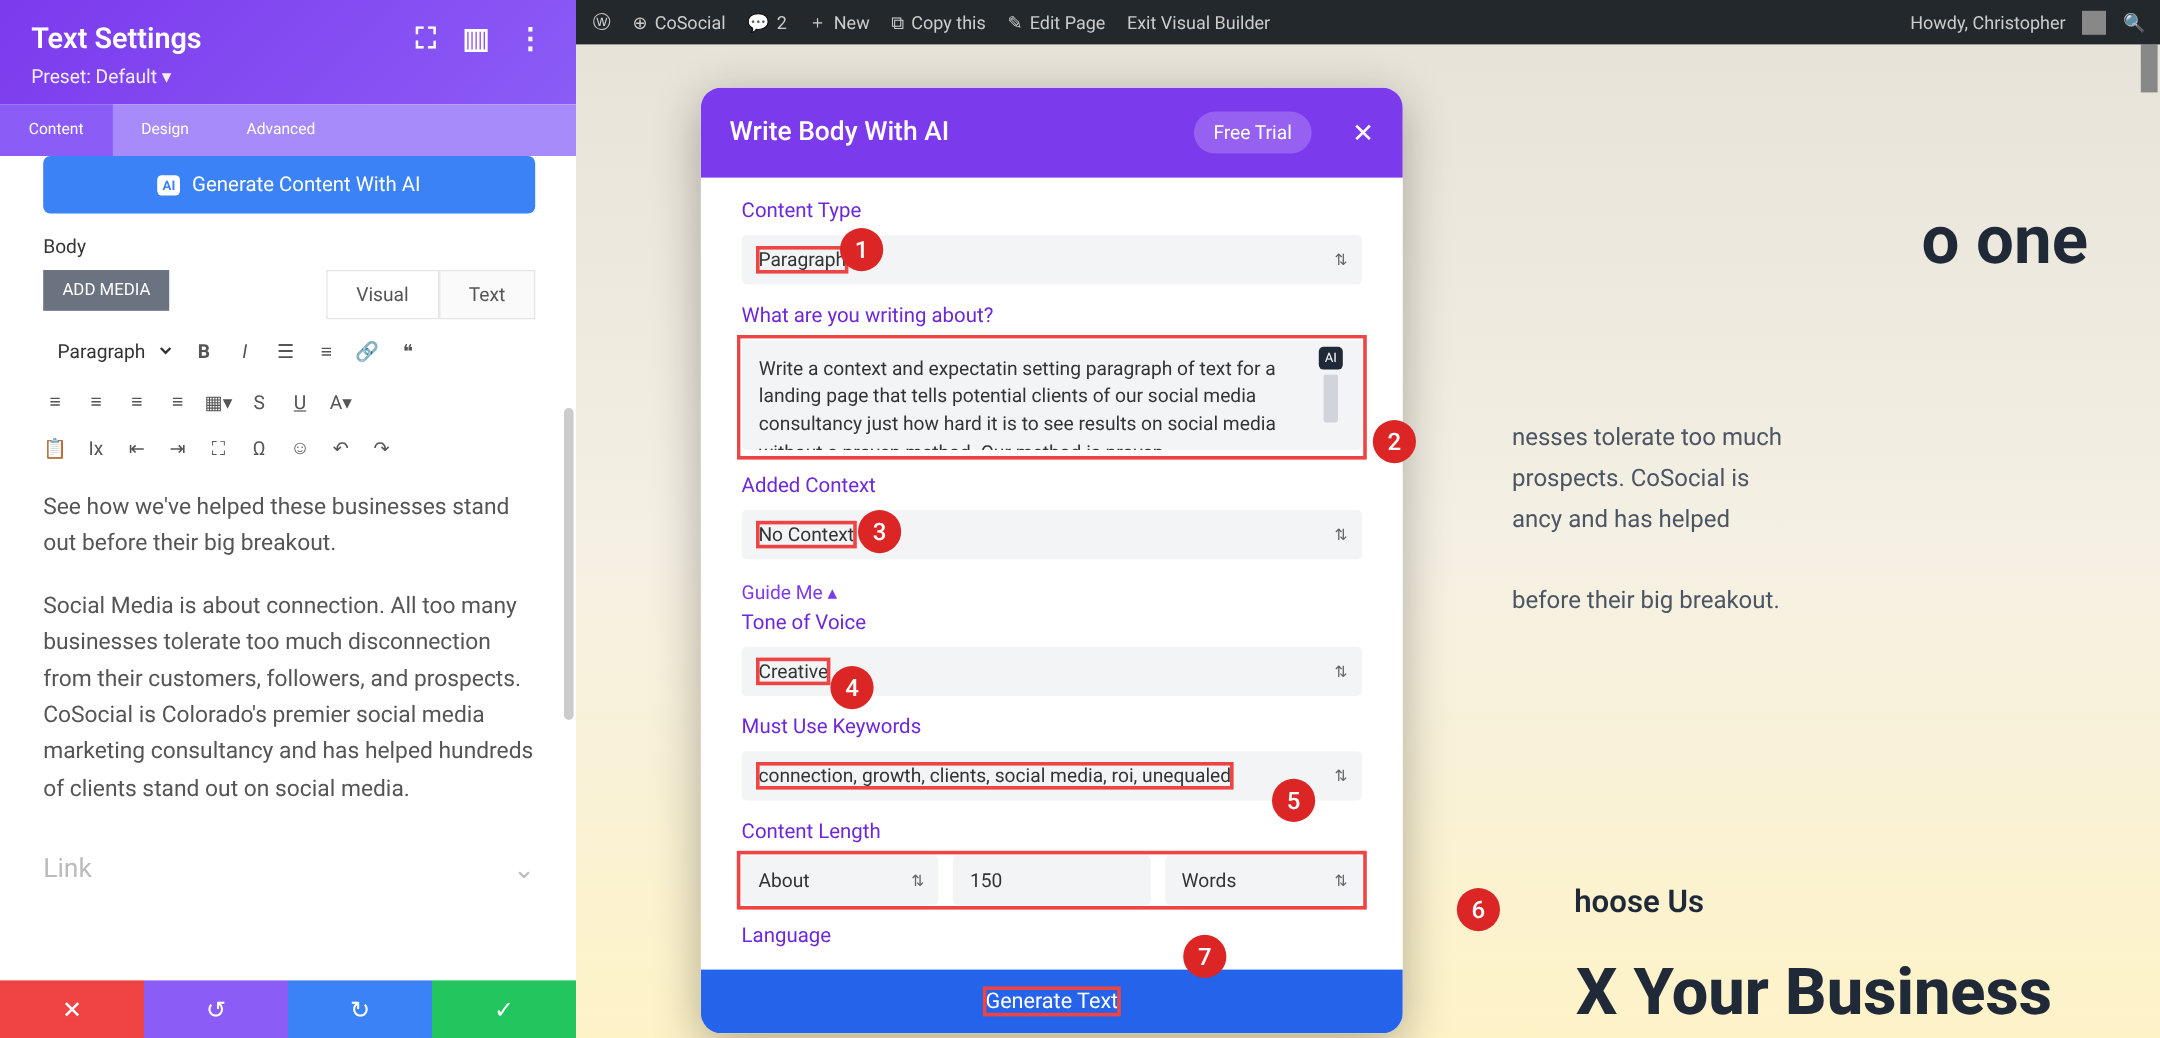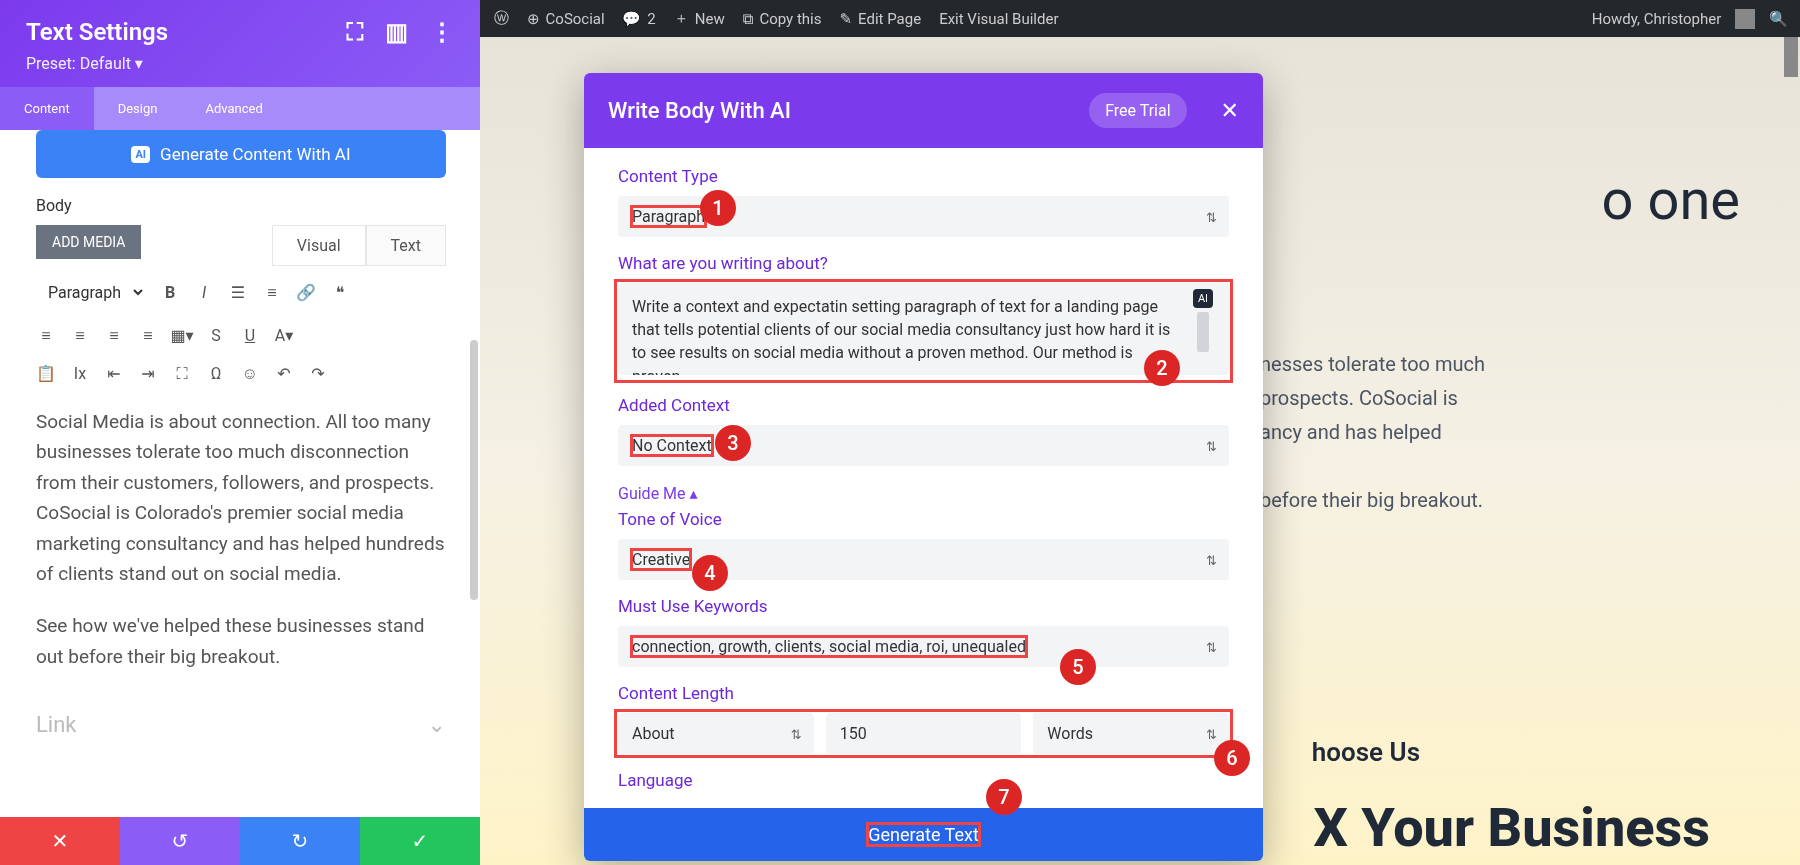--- a/index.html
+++ b/index.html
@@ -29,25 +29,25 @@
 .toolbar .tb{width:20px;height:20px;display:flex;align-items:center;justify-content:center;cursor:pointer}
 .fmt-sel{font-size:16px;color:#333;padding:4px 8px;border:none;background:transparent}
 .editor{margin-top:18px;font-family:Georgia,serif;font-size:19px;line-height:1.6;color:#555}
 .editor p{margin-bottom:22px}
 .link-row{margin-top:40px;color:#bbb;font-size:22px;display:flex;justify-content:space-between}
 .sb-scroll{position:absolute;right:2px;top:210px;width:8px;height:260px;background:#ccc;border-radius:4px}
 .footer{position:absolute;left:0;bottom:0;width:480px;height:48px;display:flex;z-index:11}
 .fbtn{flex:1;display:flex;align-items:center;justify-content:center;color:#fff;font-size:20px;cursor:pointer}
 .fb-red{background:#ef4444}.fb-purple{background:#8b5cf6}.fb-blue{background:#3b82f6}.fb-green{background:#22c55e}
 .canvas{position:absolute;left:480px;top:37px;right:0;bottom:0;background:linear-gradient(180deg,#e8e3d8 0%,#f5f0e4 50%,#fef3c7 100%)}
-.cv-headline{position:absolute;right:60px;top:130px;font-size:56px;font-weight:400;color:#1f2937}
+.cv-headline{position:absolute;right:60px;top:130px;font-size:56px;font-weight:700;color:#1f2937}
 .cv-body{position:absolute;right:60px;top:310px;width:480px;font-size:20px;line-height:1.7;color:#4b5563;text-align:left}
 .cv-choose{position:absolute;right:380px;top:700px;font-size:26px;font-weight:600;color:#1f2937}
 .cv-big{position:absolute;right:90px;top:760px;font-size:54px;font-weight:800;color:#1f2937;text-align:right;line-height:1.15}
-.modal{position:absolute;left:584px;top:73px;width:679px;background:#fff;border-radius:6px;box-shadow:0 10px 40px rgba(0,0,0,.3);z-index:50;overflow:hidden}
+.modal{position:absolute;left:584px;top:73px;width:585px;background:#fff;border-radius:17px;box-shadow:0 10px 40px rgba(0,0,0,.3);z-index:50;overflow:hidden}
 .m-hdr{background:#7c3aed;color:#fff;padding:20px 24px;display:flex;align-items:center}
 .m-title{font-size:22px;font-weight:500}
 .m-hdr-r{margin-left:auto;display:flex;align-items:center;gap:34px}
 .trial{background:rgba(255,255,255,.2);padding:8px 16px;border-radius:20px;font-size:16px;cursor:pointer}
 .m-close{font-size:22px;cursor:pointer}
 .m-body{padding:14px 34px 0}
 .m-lbl{font-size:17px;color:#6d28d9;margin:16px 0 10px}
 .sel{position:relative;background:#f3f4f6;border-radius:4px;padding:11px 14px;font-size:16px;color:#333;cursor:pointer}
 .sel:after{content:"⇅";position:absolute;right:12px;top:50%;transform:translateY(-50%);font-size:13px;color:#666}
 .ta-wrap{position:relative}
@@ -148,22 +148,22 @@
       <span class="tb">Ix</span>
       <span class="tb">⇤</span>
       <span class="tb">⇥</span>
       <span class="tb">⛶</span>
       <span class="tb">Ω</span>
       <span class="tb">☺</span>
       <span class="tb">↶</span>
       <span class="tb">↷</span>
     </div>
     <div class="editor">
+      <p>See how we've helped these businesses stand out before their big breakout.</p>
       <p>Social Media is about connection. All too many businesses tolerate too much disconnection from their customers, followers, and prospects. CoSocial is Colorado's premier social media marketing consultancy and has helped hundreds of clients stand out on social media.</p>
-      <p>See how we've helped these businesses stand out before their big breakout.</p>
     </div>
     <div class="link-row">
       <span>Link</span>
       <span>⌄</span>
     </div>
     <div class="sb-scroll"></div>
   </div>
 </div>
 <div class="footer">
   <div class="fbtn fb-red">✕</div>

